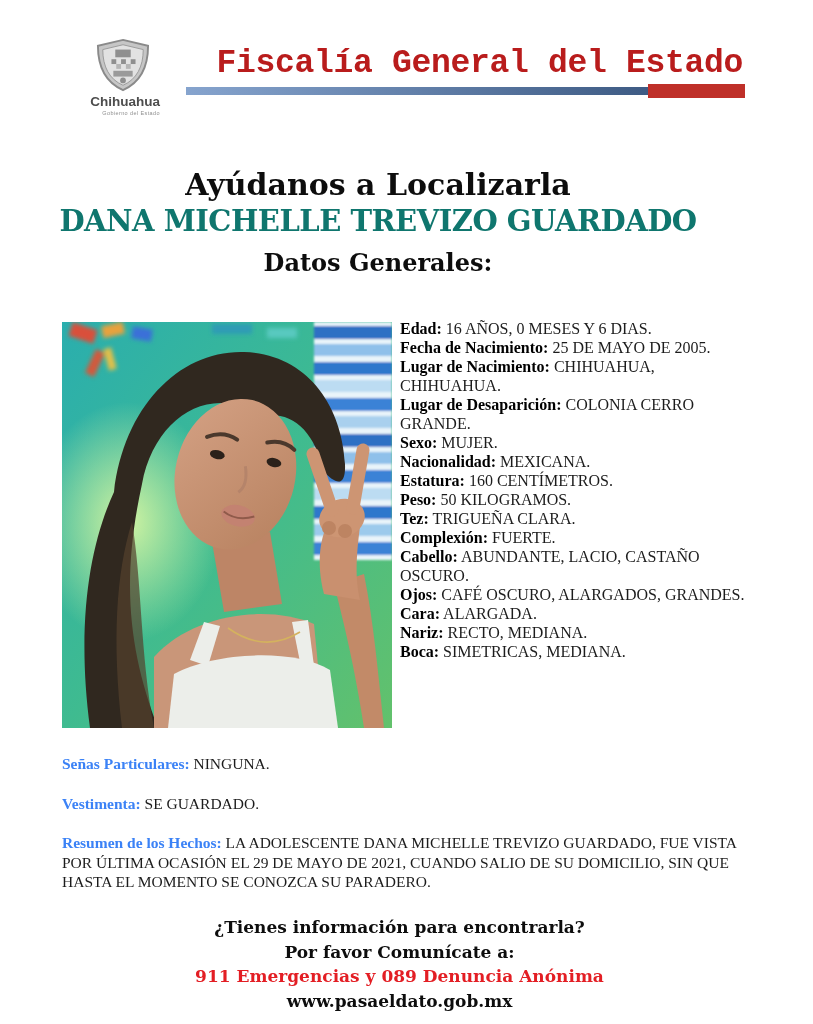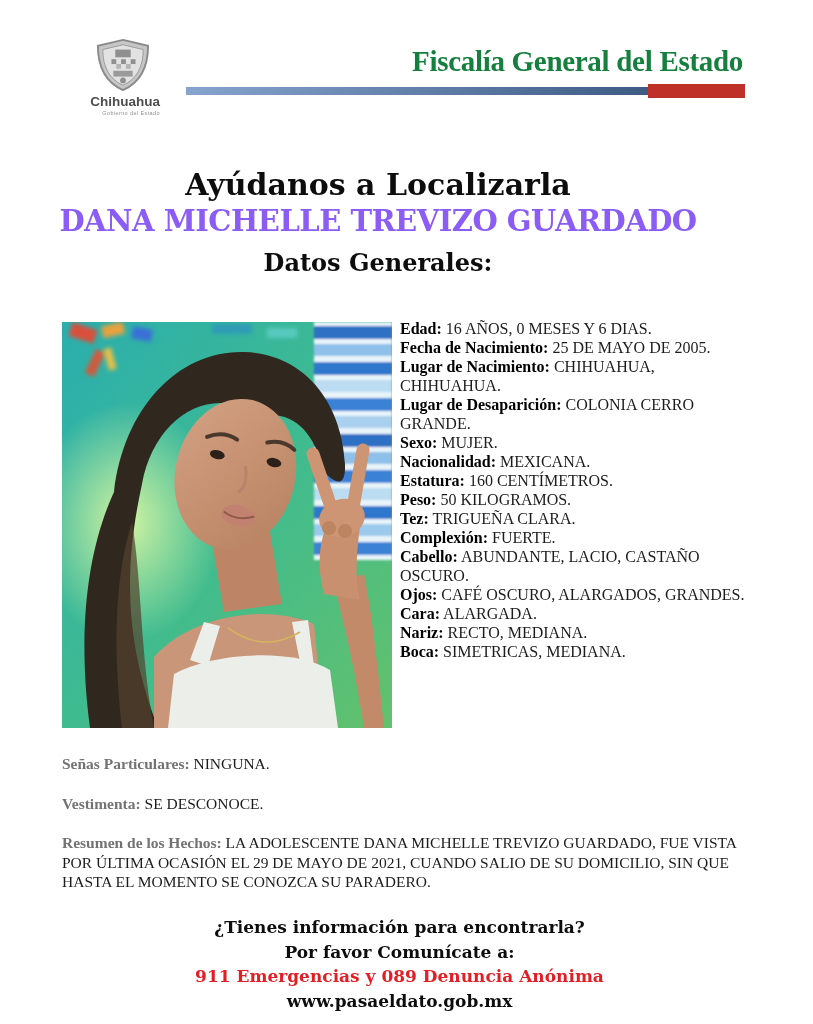--- a/index.html
+++ b/index.html
@@ -7,22 +7,22 @@
     width:813px;height:1024px;position:relative;background:#ffffff;
     font-family:"Liberation Serif",serif;overflow:hidden;
   }
   
   .logo{position:absolute;left:86px;top:38px;width:74px;text-align:right;}
   .logo svg{display:block;margin:0 auto;}
   .logo-name{font-family:"Liberation Sans",sans-serif;font-weight:bold;font-size:13.5px;color:#4d4d4d;margin-top:2px;}
   .logo-sub{font-family:"Liberation Sans",sans-serif;font-size:5.5px;color:#8f8f8f;letter-spacing:.4px;margin-top:1px;}
   .header-title{
     position:absolute;top:45px;right:70px;
-    font-family:Liberation Serif, serif;font-weight:bold;font-size:29px;
-    color:#15803d;letter-spacing:-0.3px;white-space:nowrap;
+    font-family:Liberation Mono, monospace;font-weight:bold;font-size:33px;
+    color:#b91c1c;letter-spacing:-0.3px;white-space:nowrap;
   }
   .bar-blue{position:absolute;left:186px;top:87px;width:462px;height:8px;
     background:linear-gradient(to right,#86a4ce,#3e5b84);}
   .bar-red{position:absolute;left:648px;top:84px;width:97px;height:14px;background:#bf3029;}
   
   .banner{position:absolute;top:167px;left:0;width:756px;text-align:center;}
   .headline{font-family:"DejaVu Serif",serif;font-weight:bold;font-size:30px;color:#0d0d0d;}
   .person-name{font-family:"DejaVu Serif",serif;font-weight:bold;font-size:29px;letter-spacing:-0.5px;margin-top:2px;}
   .section-title{font-family:"DejaVu Serif",serif;font-weight:bold;font-size:24px;color:#0d0d0d;margin-top:10px;}
   
@@ -33,21 +33,21 @@
     position:absolute;left:400px;top:319px;width:352px;
     font-size:16px;line-height:19px;color:#1c1c1c;
   }
   .field b{font-weight:bold;color:#000;}
   
   .details{
     position:absolute;left:62px;top:754px;width:692px;
     font-size:15.5px;line-height:19.5px;color:#1c1c1c;
   }
   .detail{margin-bottom:20px;}
-  .detail b{font-weight:bold;color:#737373;}
+  .detail b{font-weight:bold;color:#3b82f6;}
   
   .footer{
     position:absolute;top:915px;left:0;width:799px;text-align:center;
     font-family:"DejaVu Serif",serif;font-weight:bold;font-size:17px;line-height:24.5px;color:#0d0d0d;
   }
 </style>
 </head>
 <body>
 
 <div class="page">
@@ -68,21 +68,21 @@
     <div class="logo-name">Chihuahua</div>
     <div class="logo-sub">Gobierno del Estado</div>
   </div>
 
   <div class="header-title">Fiscalía General del Estado</div>
   <div class="bar-blue"></div>
   <div class="bar-red"></div>
 
   <div class="banner">
     <div class="headline">Ayúdanos a Localizarla</div>
-    <div class="person-name" style="color:#8b5cf6;">DANA MICHELLE TREVIZO GUARDADO</div>
+    <div class="person-name" style="color:#0f766e;">DANA MICHELLE TREVIZO GUARDADO</div>
     <div class="section-title">Datos Generales:</div>
   </div>
 
   <div class="photo">
     <svg width="330" height="406" viewBox="0 0 330 406">
       <defs>
         <linearGradient id="bgGrad" x1="0" y1="0" x2="1" y2="1">
           <stop offset="0" stop-color="#2aaeae"></stop>
           <stop offset="0.5" stop-color="#3fbb90"></stop>
           <stop offset="1" stop-color="#63c16b"></stop>
@@ -200,21 +200,21 @@
 
       <div class="field"><b>Nariz:</b> <span>RECTO, MEDIANA.</span></div>
 
       <div class="field"><b>Boca:</b> <span>SIMETRICAS, MEDIANA.</span></div>
     </div>
 
   <div class="details">
 
       <div class="detail"><b>Señas Particulares:</b> <span>NINGUNA.</span></div>
 
-      <div class="detail"><b>Vestimenta:</b> <span>SE DESCONOCE.</span></div>
+      <div class="detail"><b>Vestimenta:</b> <span>SE GUARDADO.</span></div>
 
       <div class="detail"><b>Resumen de los Hechos:</b> <span>LA ADOLESCENTE DANA MICHELLE TREVIZO GUARDADO, FUE VISTA POR ÚLTIMA OCASIÓN EL 29 DE MAYO DE 2021, CUANDO SALIO DE SU DOMICILIO, SIN QUE HASTA EL MOMENTO SE CONOZCA SU PARADERO.</span></div>
     </div>
 
   <div class="footer">
     <div>¿Tienes información para encontrarla?</div>
     <div>Por favor Comunícate a:</div>
     <div class="phones" style="color:#e31e24;">911 Emergencias y 089 Denuncia Anónima</div>
     <div>www.pasaeldato.gob.mx</div>
   </div>

